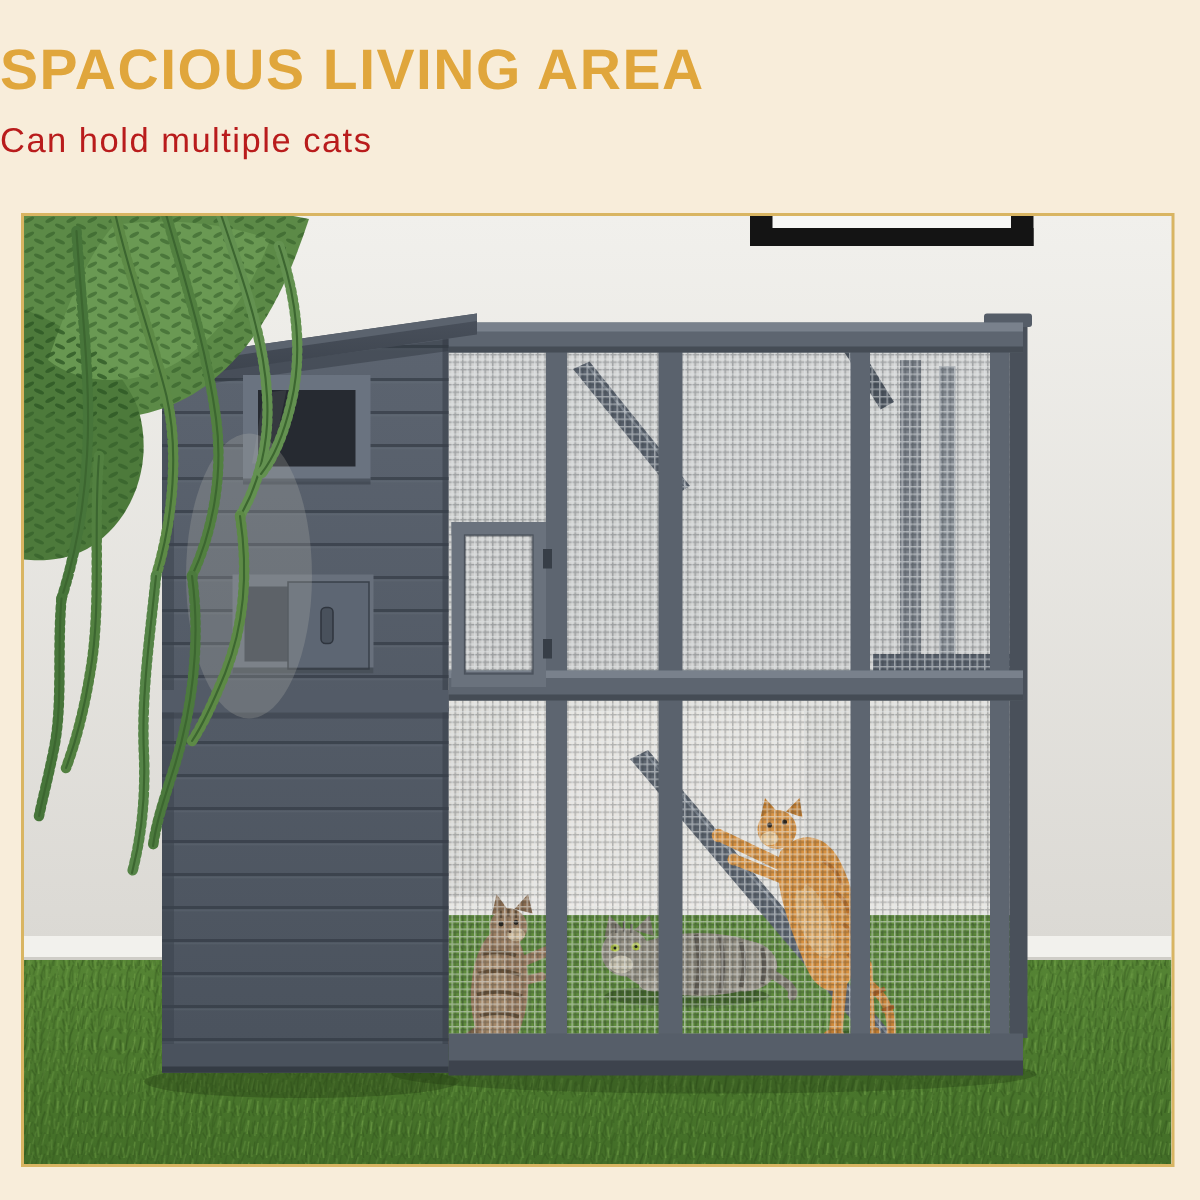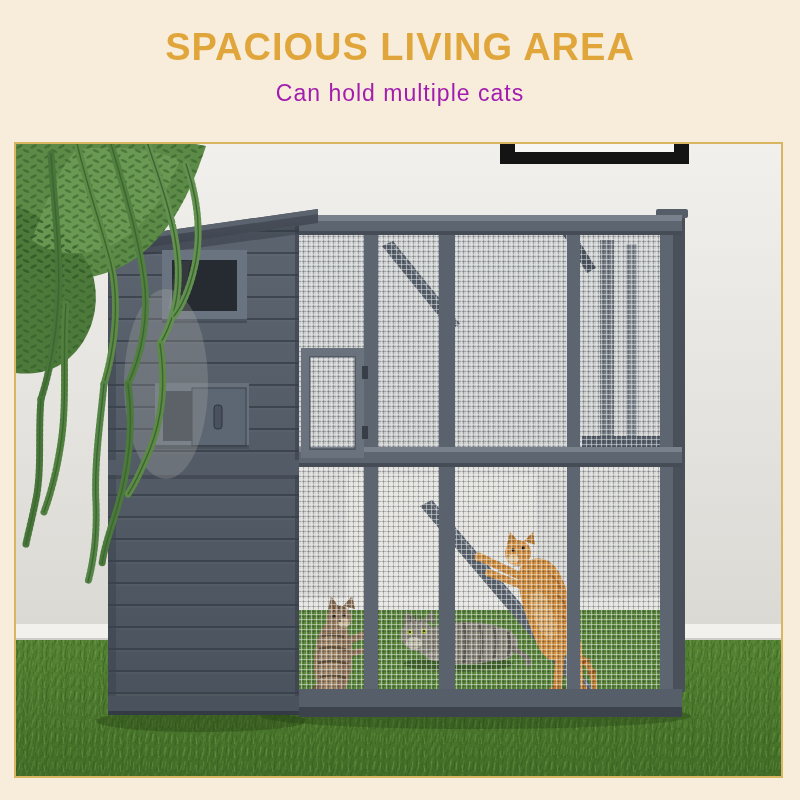--- a/index.html
+++ b/index.html
@@ -1,28 +1,28 @@
 <!DOCTYPE html>
 <html><head>
 <meta charset="utf-8">
 <style>
   html,body{margin:0;padding:0;}
   body{
     width:800px;height:800px;position:relative;overflow:hidden;
     background:#f8edda;
     font-family:"Liberation Sans", sans-serif;
   }
-  .header{position:absolute;top:26px;left:0;width:800px;text-align:center;}
+  .header{position:absolute;top:26px;left:0;width:800px;}
   .title{
     margin:0;font-size:38px;font-weight:bold;letter-spacing:1px;
     color:#e0a63c;
   }
   .subtitle{
     margin:11px 0 0 0;font-size:23px;font-weight:400;letter-spacing:1px;
-    color:#a21caf;
+    color:#b91c1c;
   }
   .photo{
     position:absolute;left:14px;top:142px;width:765px;height:632px;
     border:2px solid #d9b562;background:#e9e8e4;overflow:hidden;
   }
   .photo svg{display:block;width:765px;height:632px;}
   .frond{fill:none;stroke-linecap:round;}
   .fA{stroke-width:7;stroke-dasharray:2.2 2.8;}
   .fB{stroke-width:1.4;stroke:#3c6630;}
 </style>

